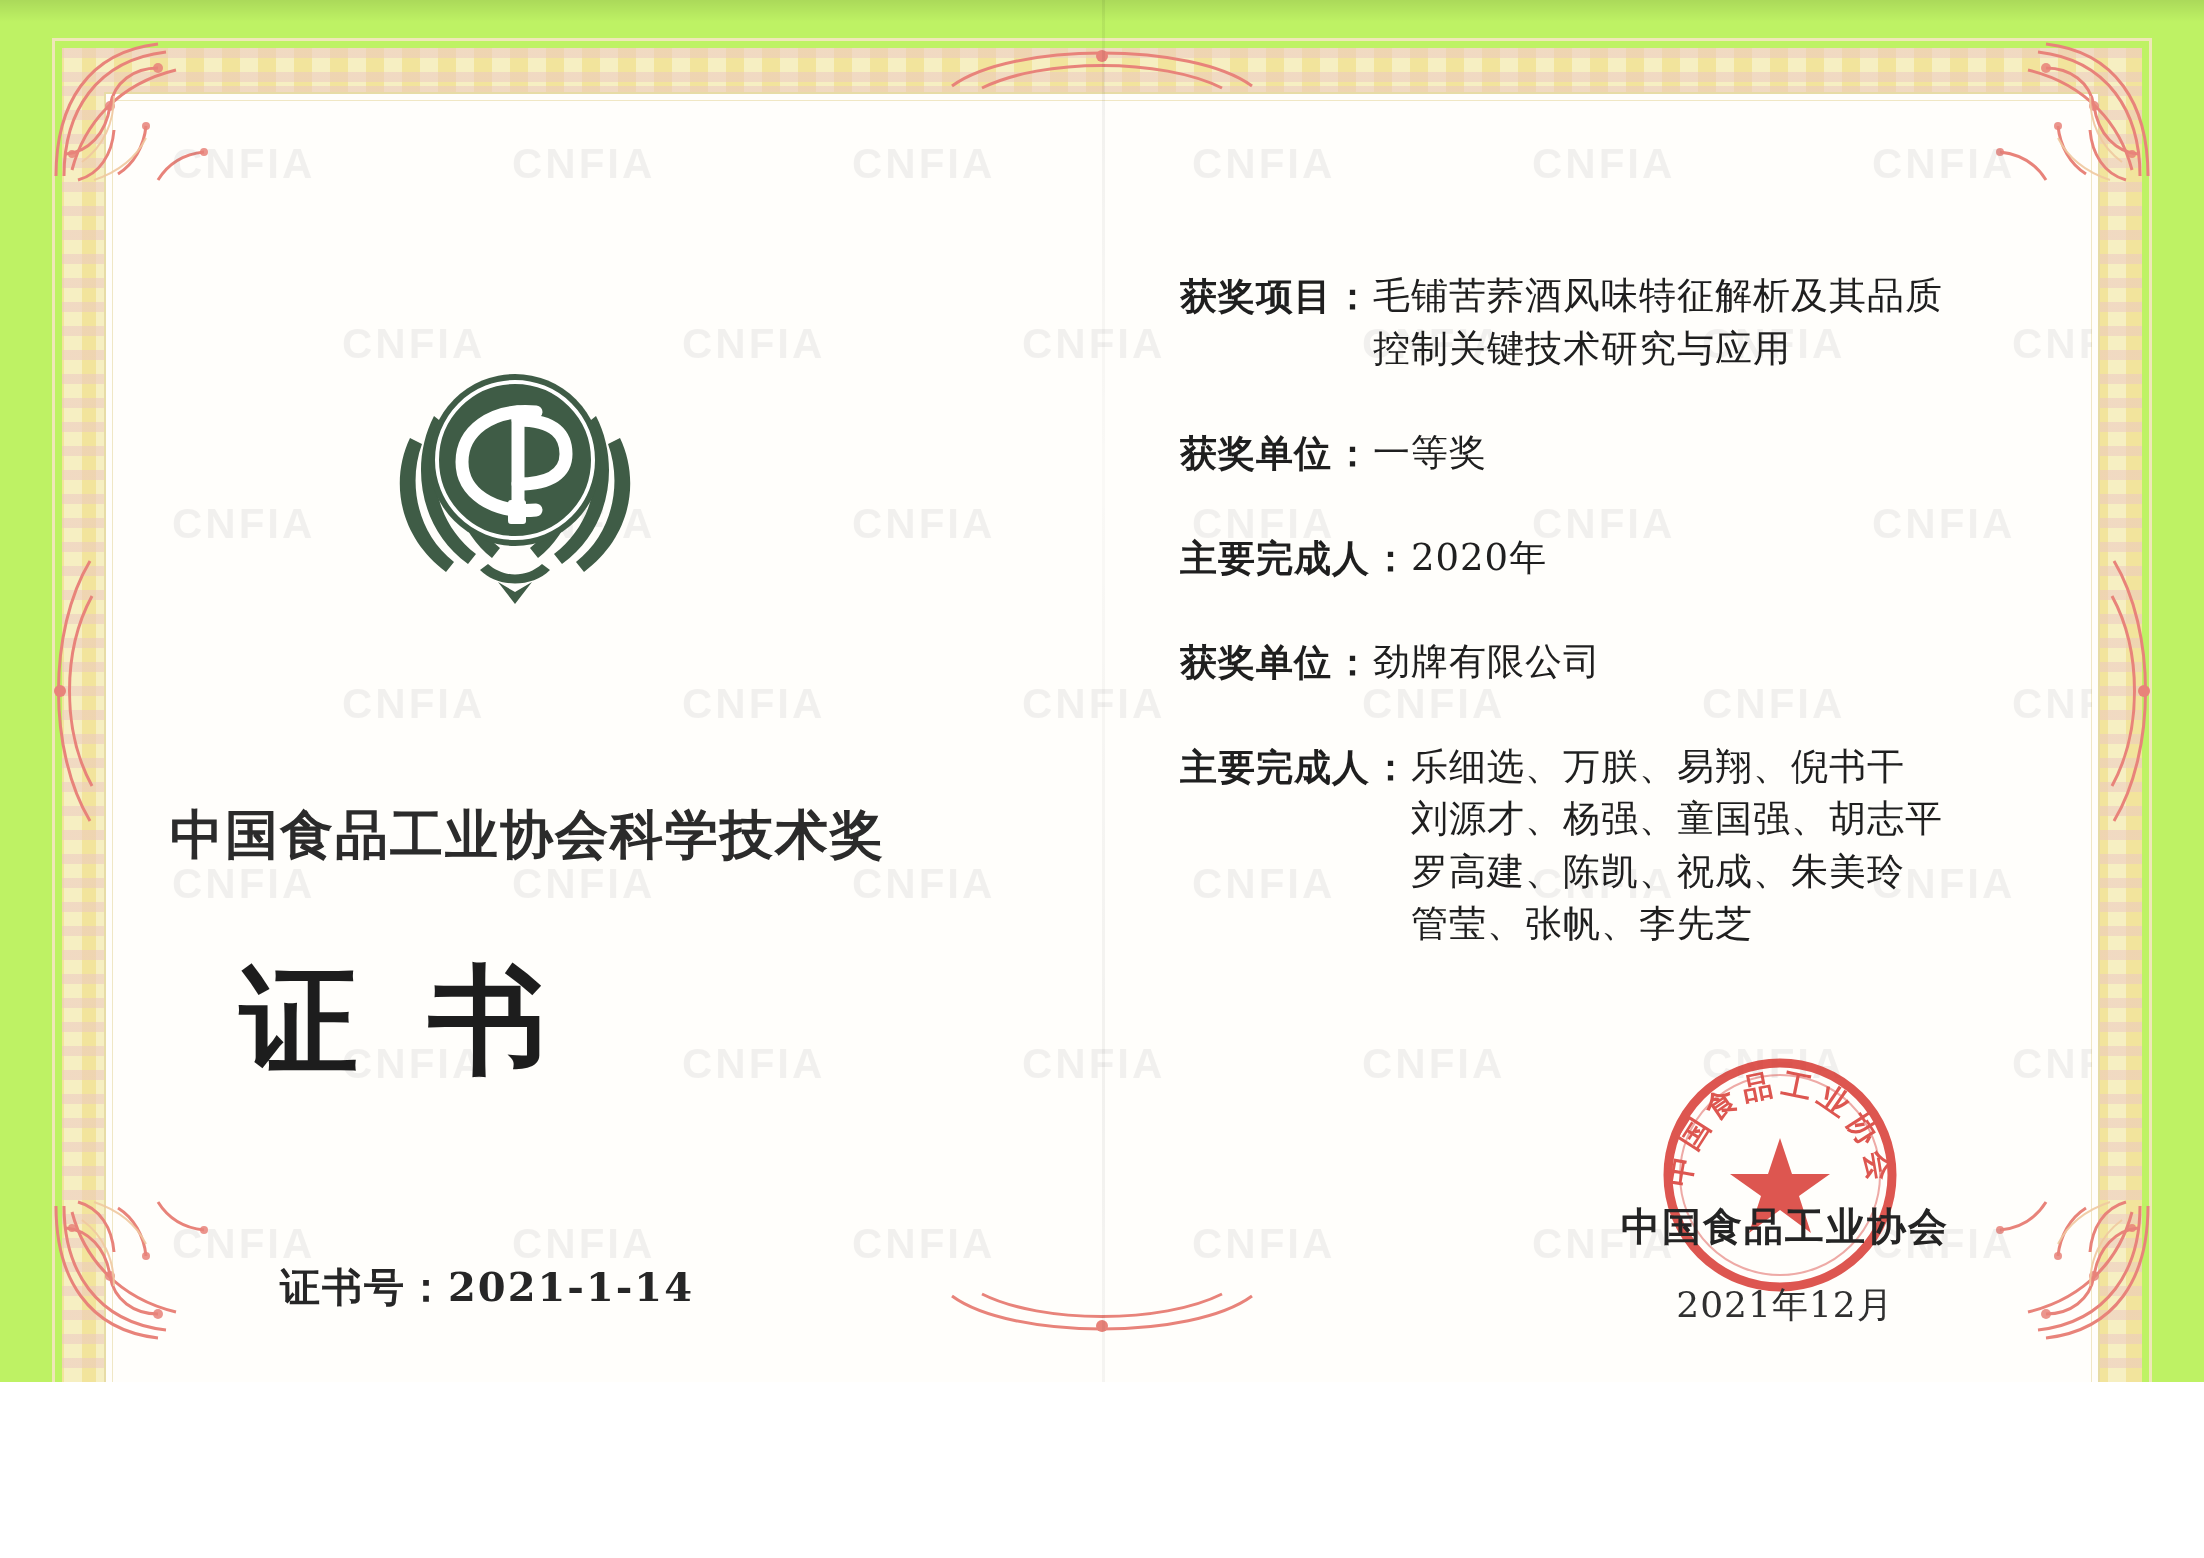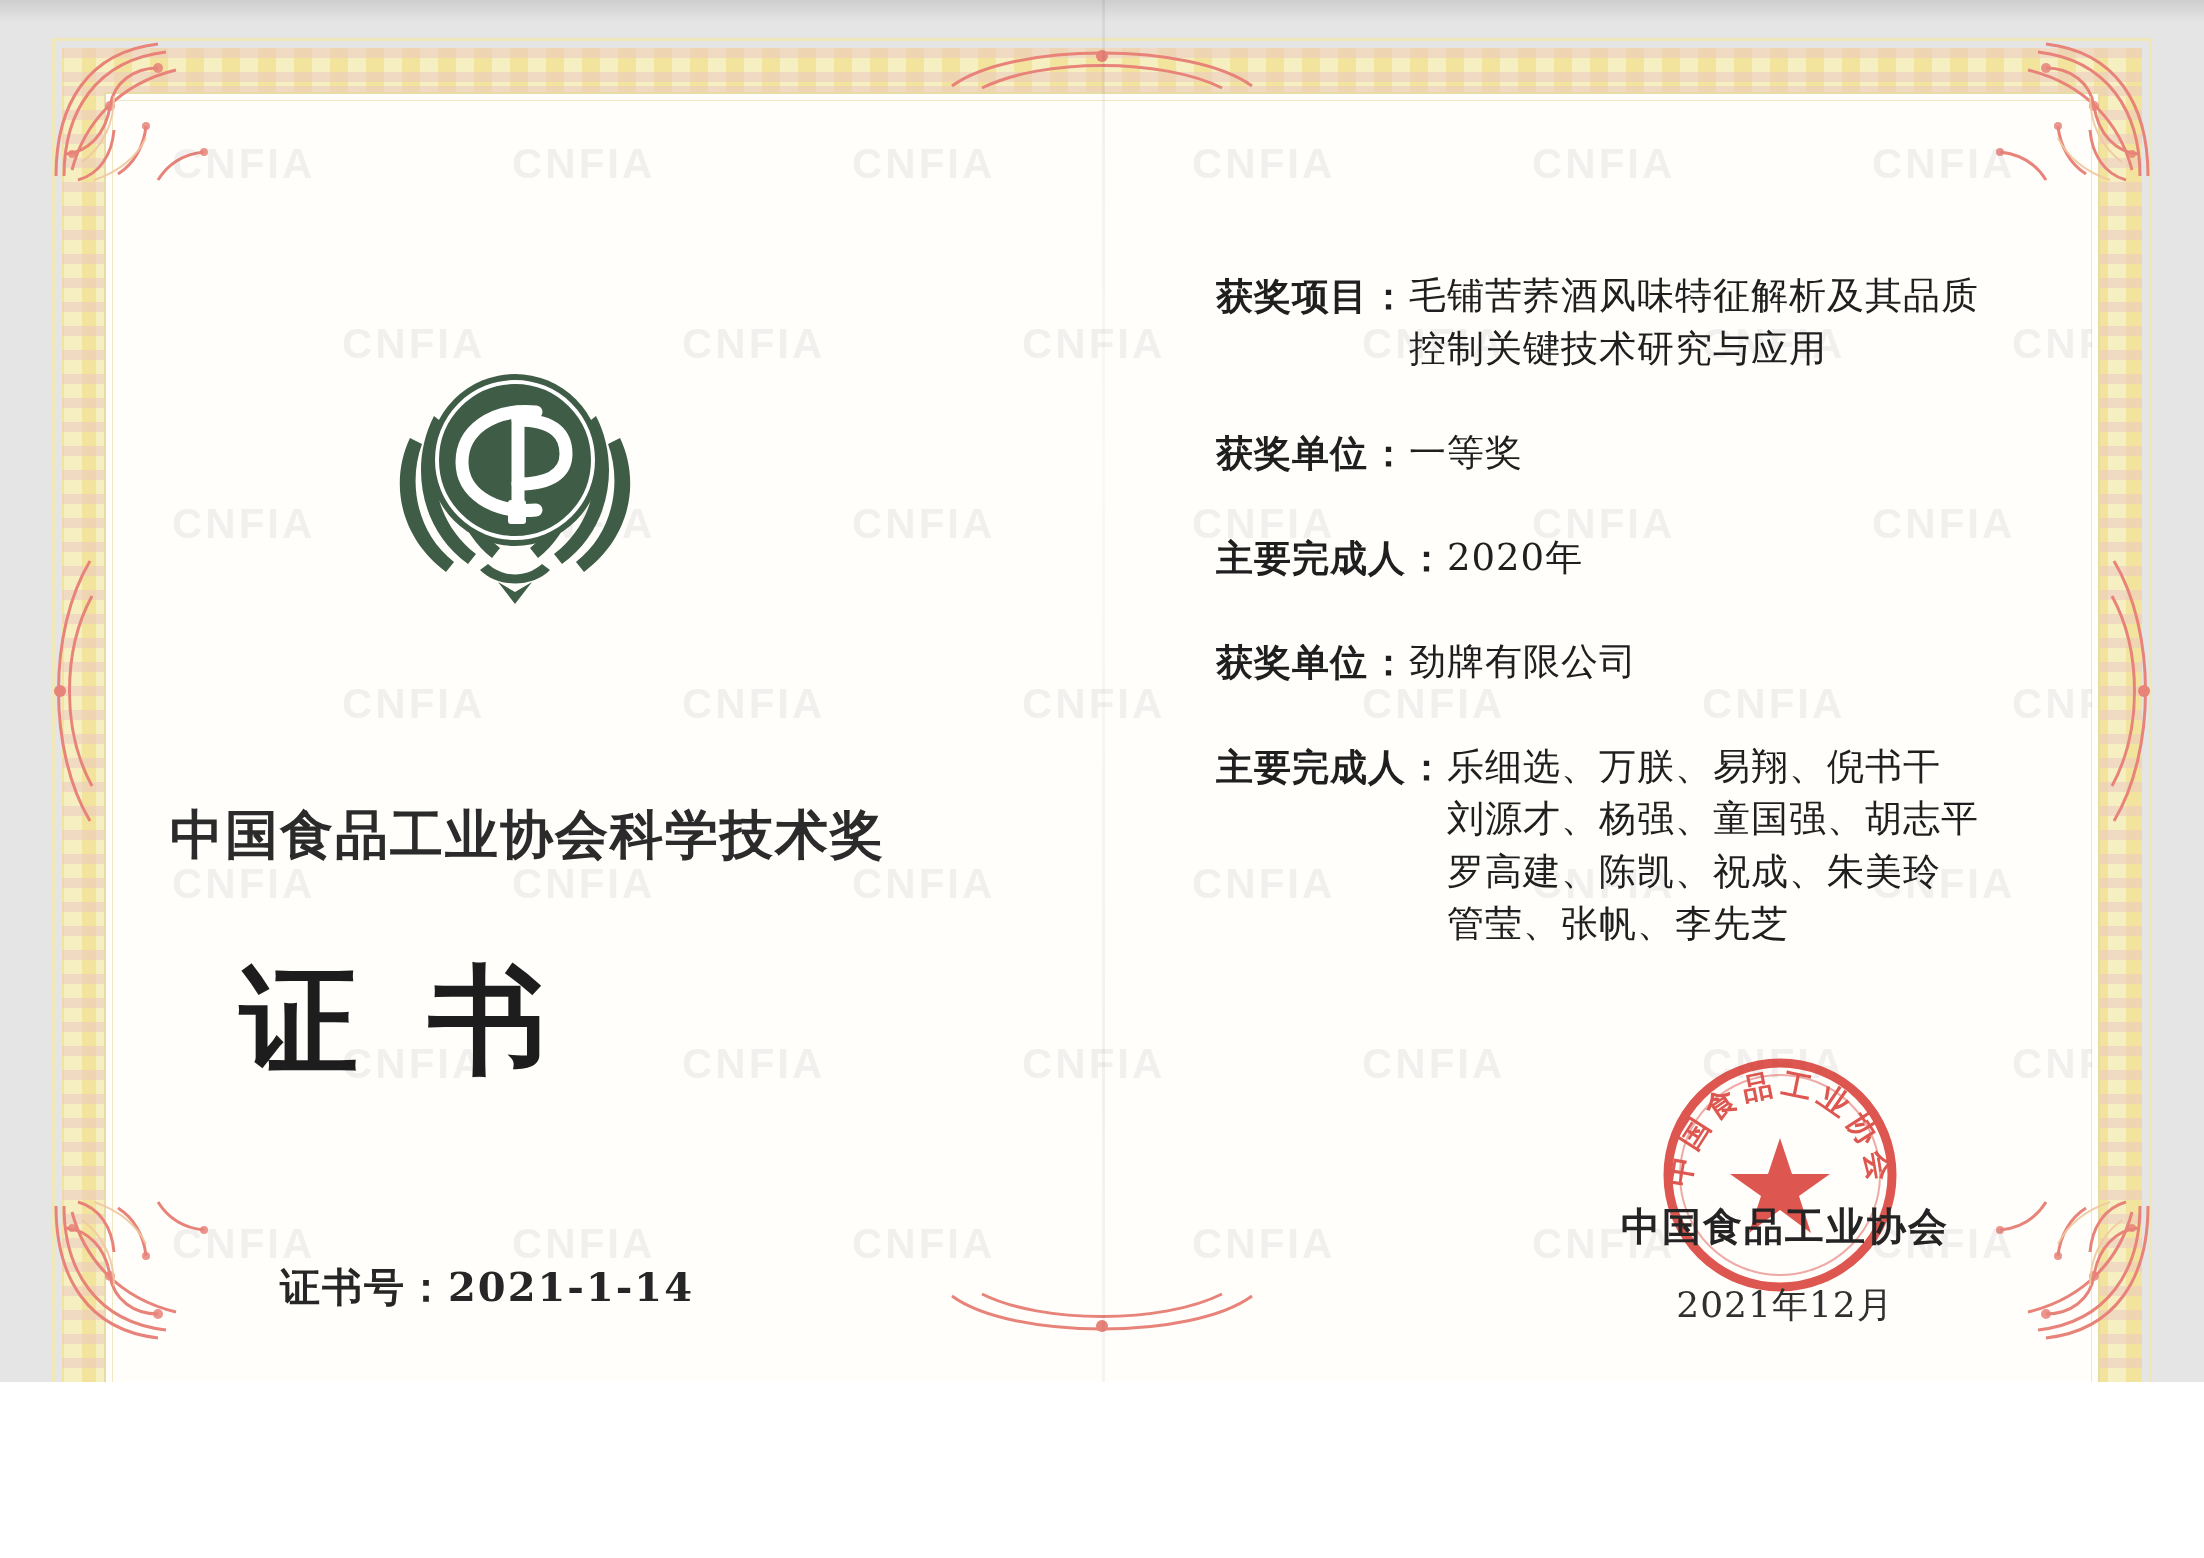--- a/index.html
+++ b/index.html
@@ -11,21 +11,21 @@
     width: 2204px;
     height: 1558px;
     font-family: "Liberation Serif", serif;
     overflow: hidden;
   }
 
   .certificate {
     position: relative;
     width: 2204px;
     height: 1382px;
-    background: #e5e5e5;
+    background: #bef264;
     overflow: hidden;
   }
 
   
   .border-outer {
     position: absolute;
     left: 52px;
     top: 38px;
     width: 2100px;
     height: 1470px;
@@ -185,21 +185,20 @@
     letter-spacing: 2px;
     white-space: nowrap;
   }
 
   
   .right-col {
     position: absolute;
     left: 1180px;
     top: 270px;
     width: 880px;
-    margin-left: 36px;
   }
   .field {
     display: flex;
     align-items: flex-start;
     margin-bottom: 52px;
     font-family: "DejaVu Serif", serif;
     font-size: 37px;
     color: #1f1f1f;
     line-height: 1.42;
   }

